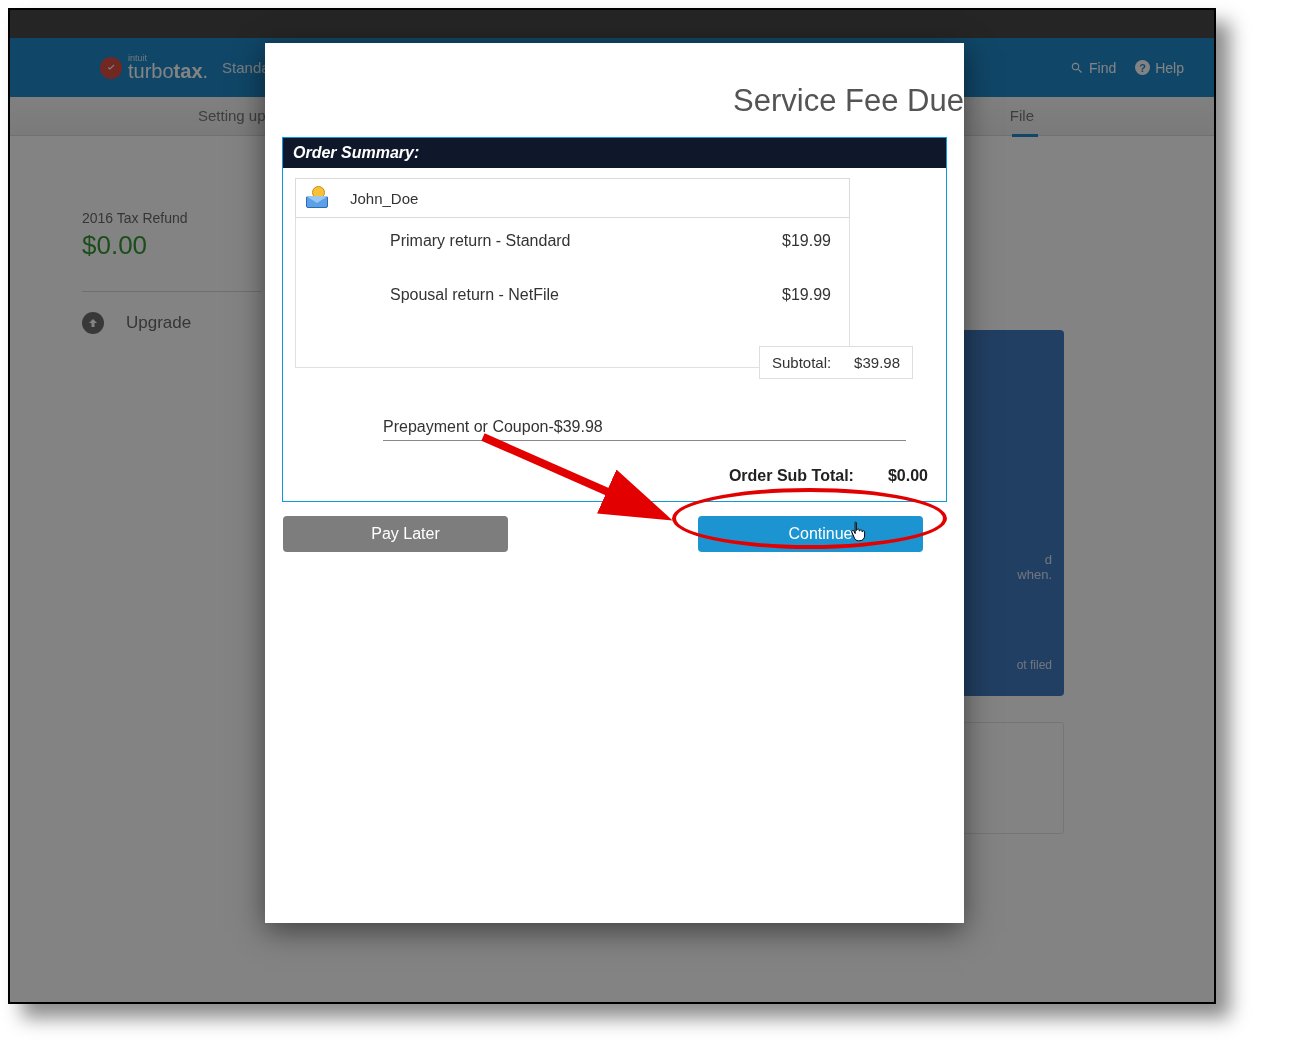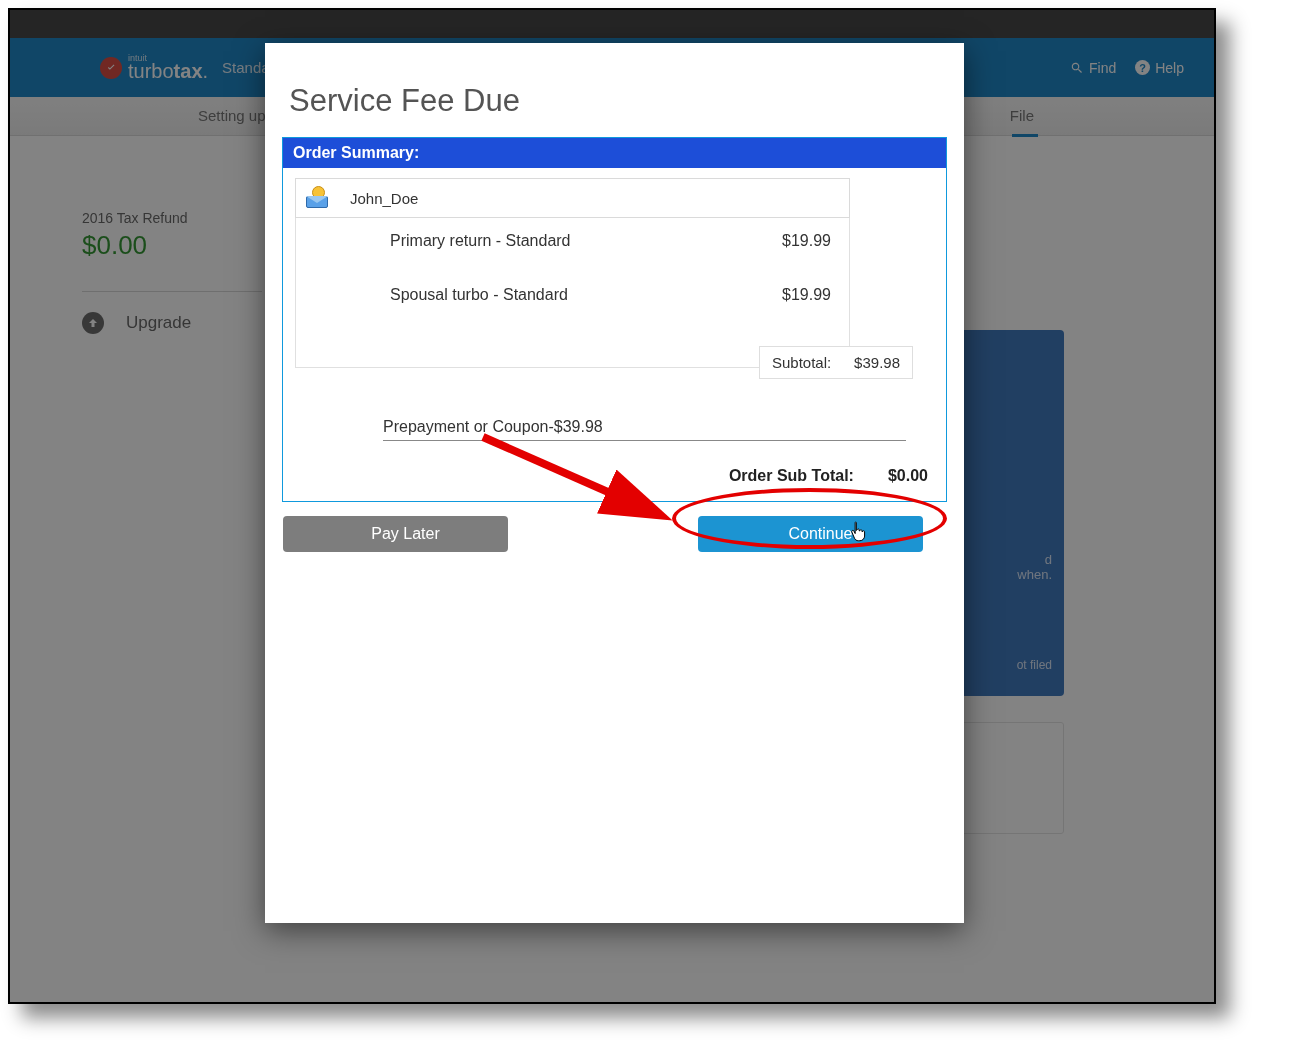--- a/index.html
+++ b/index.html
@@ -40,24 +40,24 @@
 .upgrade-icon { width: 22px; height: 22px; border-radius: 50%; background: #5a5a5a; display: flex; align-items: center; justify-content: center; }
 .upgrade-icon svg { width: 12px; height: 12px; fill: #fff; }
 
 .side-panel { position: absolute; right: 150px; top: 320px; width: 110px; height: 366px; background: #2768b6; border-radius: 4px; padding: 12px; color: #d3e1f4; font-size: 13px; overflow: hidden; }
 .side-panel .status { position: absolute; bottom: 24px; left: 12px; font-size: 12px; }
 .side-bottom { position: absolute; right: 150px; top: 712px; width: 110px; height: 112px; border: 1px solid #e1e1e1; border-radius: 3px; }
 
 .dim-overlay { position: absolute; inset: 0; background: rgba(30,30,30,.55); }
 
 .modal { position: absolute; left: 255px; top: 33px; width: 699px; height: 880px; background: #fff; box-shadow: 0 8px 28px rgba(0,0,0,.5); }
-.modal-title { font-size: 31px; font-weight: 300; color: #545454; padding: 40px 0 18px 24px; }
+.modal-title { font-size: 31px; font-weight: 300; color: #545454; padding: 40px 0 18px 24px; text-align: right; }
 
 .summary-box { margin: 0 17px; border: 1px solid #0f99dd; }
-.summary-header { background: #1d4ed8; color: #fff; font-weight: bold; font-size: 16px; padding: 6px 10px; }
+.summary-header { background: #0f172a; color: #fff; font-weight: bold; font-size: 16px; padding: 6px 10px; font-style: italic; }
 .user-box { margin: 10px 12px 0; border: 1px solid #dadada; height: 40px; display: flex; align-items: center; padding-left: 10px; gap: 20px; width: 555px; }
 .user-icon { position: relative; width: 24px; height: 20px; }
 .user-icon .sun { position: absolute; left: 6px; top: -2px; width: 13px; height: 13px; border-radius: 50%; background: #f7c236; border: 1px solid #c98f14; }
 .user-icon .env { position: absolute; left: 0; bottom: 0; width: 22px; height: 12px; background: #5aa1e8; border: 1px solid #2f6aaa; border-radius: 2px; }
 .user-icon .env::after { content: ""; position: absolute; top: -1px; left: -1px; width: 0; height: 0; border-left: 11px solid transparent; border-right: 11px solid transparent; border-top: 7px solid #9ac7ef; }
 .user-name { font-size: 15px; color: #333; }
 
 .price-area { margin: 0 12px; border: 1px solid #e0e0e0; border-top: none; padding: 14px 18px 12px; width: 555px; position: relative; height: 150px; }
 .line-item { display: flex; justify-content: space-between; font-size: 16px; color: #333; }
 .line-item .desc { padding-left: 76px; }
@@ -169,21 +169,21 @@
             <div class="env"></div>
           </div>
         <span class="user-name">John_Doe</span>
       </div>
       <div class="price-area">
         <div class="line-item">
           <span class="desc">Primary return - Standard</span>
           <span>$19.99</span>
         </div>
         <div class="line-item">
-          <span class="desc">Spousal turbo - Standard</span>
+          <span class="desc">Spousal return - NetFile</span>
           <span>$19.99</span>
         </div>
         <div class="subtotal-box">
           <span>Subtotal:</span>
           <span>$39.98</span>
         </div>
       </div>
       <div class="coupon-row">
         <span>Prepayment or Coupon</span>
         <span>-$39.98</span>

